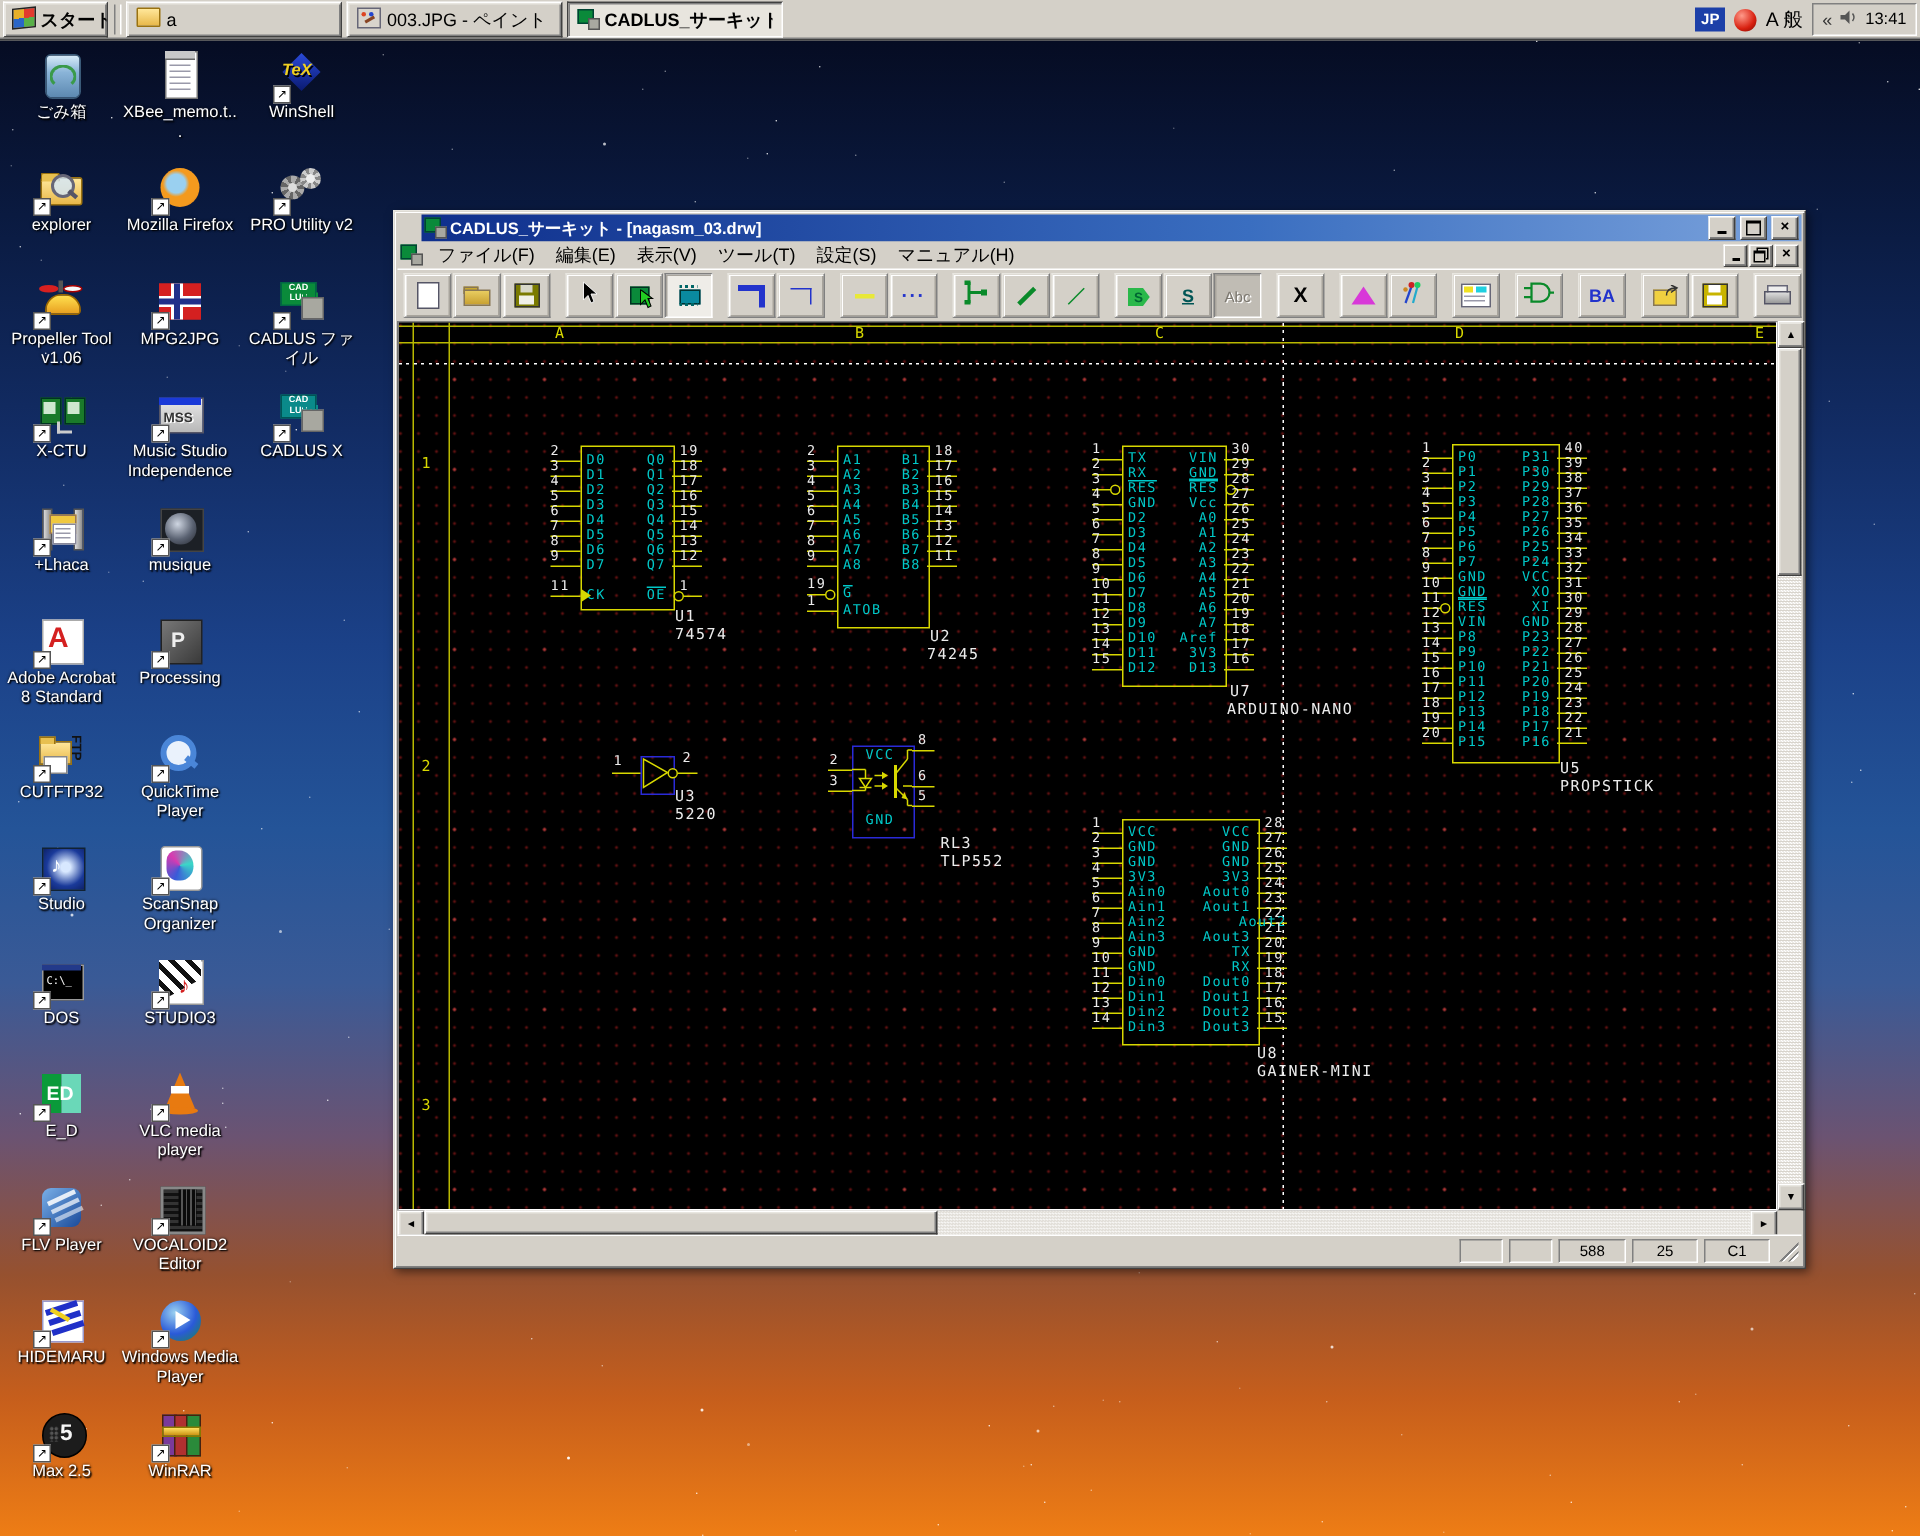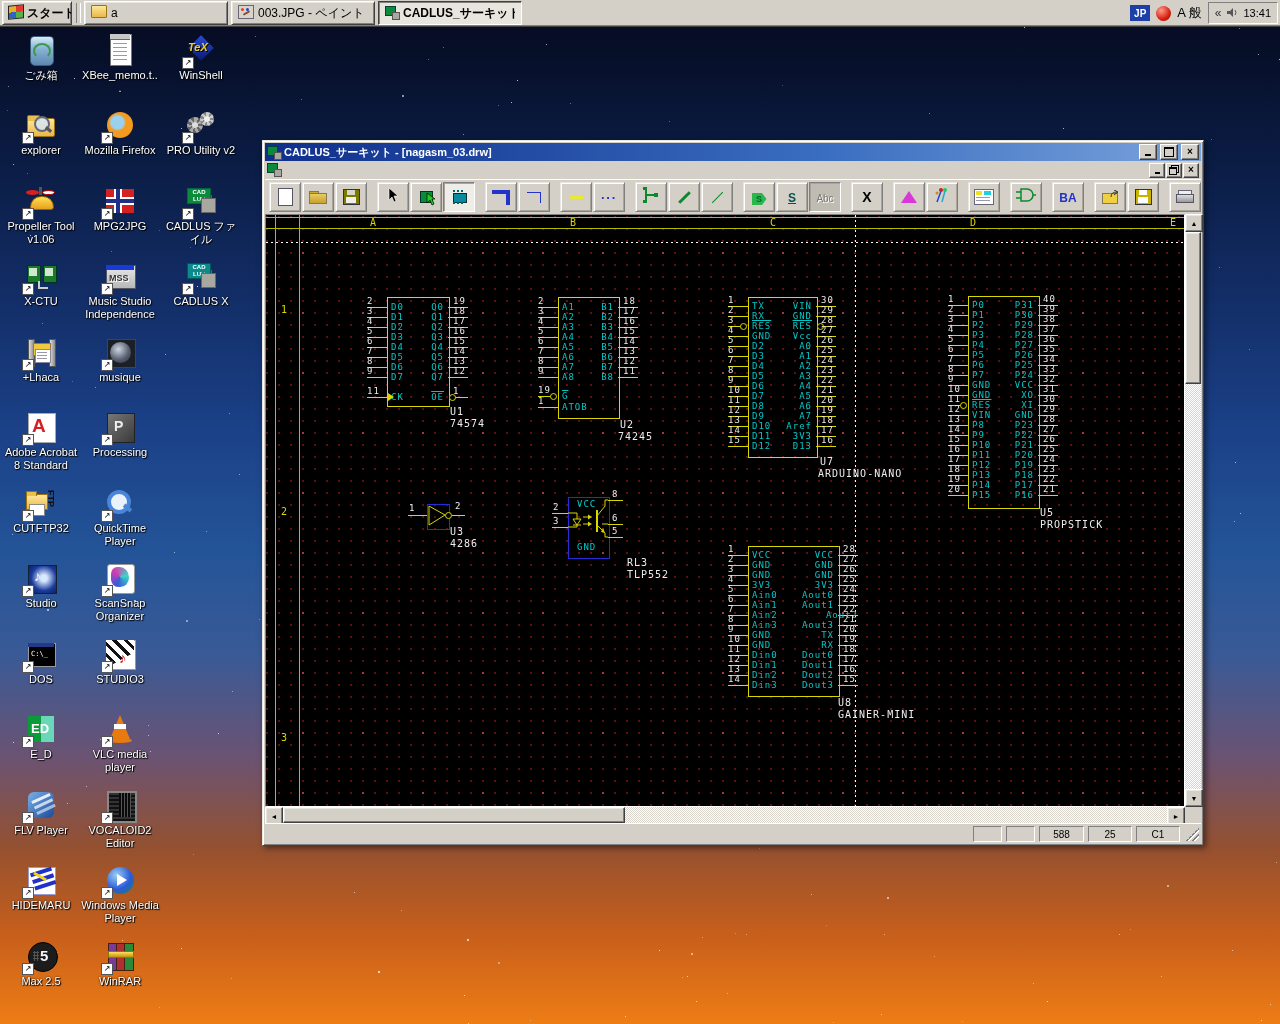--- a/index.html
+++ b/index.html
@@ -35,21 +35,21 @@
   .di-lbl{margin-top:2px;font-size:11px;line-height:1.15;color:#fff;
     text-shadow:1px 1px 1px #000,0 0 2px #000;word-wrap:break-word;}
   .sc-arrow{position:absolute;left:-2px;bottom:-2px;width:10px;height:10px;background:#fff;
     border:1px solid #555;font-size:8px;line-height:10px;color:#000;text-align:center;}
   
   #cad-window{position:absolute;left:262px;top:140px;width:942px;height:706px;background:#d4d0c8;
     border:1px solid;border-color:#e8e6e0 #404040 #404040 #e8e6e0;
     box-shadow:inset 1px 1px 0 #fff,inset -1px -1px 0 #808080,2px 2px 6px rgba(0,0,0,.5);
     padding:2px;box-sizing:border-box;display:flex;flex-direction:column;z-index:10;}
   .titlebar{height:18px;flex:none;display:flex;align-items:center;gap:3px;padding:0 2px;
-    background:linear-gradient(90deg,#0f2f8c,#3a6ec0 60%,#7aa2dc);}
+    background:linear-gradient(90deg,#0f2f8c,#3a6ec0 60%,#7aa2dc);margin-left:16px;}
   .title-text{color:#fff;font-size:11px;font-weight:bold;flex:1;white-space:nowrap;overflow:hidden;}
   .wbtn{width:16px;height:14px;flex:none;background:#d4d0c8;border:1px solid;
     border-color:#fff #404040 #404040 #fff;box-shadow:inset -1px -1px 0 #808080;
     display:flex;align-items:center;justify-content:center;font-size:9px;font-weight:bold;color:#000;}
   .menubar{height:18px;flex:none;display:flex;align-items:center;background:#d4d0c8;font-size:12px;}
   .menu-item{padding:1px 7px;}
   .mdi-btn{width:14px;height:13px;}
   .g-min{display:block;width:6px;height:2px;background:#000;margin-top:6px;}
   .g-max{display:block;width:8px;height:7px;border:1px solid #000;border-top-width:2px;}
   .g-restore{display:block;width:6px;height:5px;border:1px solid #000;border-top-width:2px;box-shadow:2px -2px 0 -1px #d4d0c8,2px -2px 0 0 #000;margin:2px 2px 0 0;}
@@ -629,20 +629,28 @@
         </span>
       <span class="wbtn">
           <span class="g-max"></span>
         </span>
       <span class="wbtn">
           <span class="g-close">×</span>
         </span>
     </div>
     <div class="menubar">
       <span id="mdi-ico" style="margin:0 4px 0 2px;"><span style="display:inline-block;position:relative;width:14px;height:14px;vertical-align:middle;"><span style="position:absolute;left:0;top:0;width:9px;height:8px;background:#0a8a3a;border:1px solid #043;"></span><span style="position:absolute;left:7px;top:6px;width:6px;height:6px;background:#a8a8a0;border:1px solid #555;"></span></span></span>
+      <span id="menu-items" style="display:flex;">
+          <span class="menu-item">ファイル(F)</span>
+          <span class="menu-item">編集(E)</span>
+          <span class="menu-item">表示(V)</span>
+          <span class="menu-item">ツール(T)</span>
+          <span class="menu-item">設定(S)</span>
+          <span class="menu-item">マニュアル(H)</span>
+        </span>
       <span style="margin-left:auto;display:flex;gap:1px;padding-right:2px;">
         <span class="wbtn mdi-btn">
             <span class="g-min" style="margin-top:5px;width:5px;"></span>
           </span>
         <span class="wbtn mdi-btn">
             <span class="g-restore"></span>
           </span>
         <span class="wbtn mdi-btn">
             <span class="g-close">×</span>
           </span>
@@ -946,21 +954,21 @@
               <div class="bluebox" style="left: 161px; top: 289px; width: 21px; height: 24px;"></div>
               <svg style="position:absolute;left:161px;top:289px;" width="23" height="24">
                 <polygon points="2,2 2,21 18,11" fill="none" stroke="#d8d800"></polygon>
               </svg>
               <div class="wire" style="left: 142px; top: 300px; width: 19px;"></div>
               <div class="bub" style="left: 179px; top: 297px;"></div>
               <div class="wire" style="left: 186px; top: 300px; width: 13px;"></div>
               <div class="pnum" style="left: 143px; top: 289px;">1</div>
               <div class="pnum" style="left: 189px; top: 287px;">2</div>
               <div class="reftxt" style="left: 184px; top: 312px;">U3</div>
-              <div class="reftxt" style="left: 184px; top: 324px;">4286</div>
+              <div class="reftxt" style="left: 184px; top: 324px;">5220</div>
             </div>
             <div style="position: absolute; left: 0px; top: 0px;">
               <div class="bluebox" style="left: 302px; top: 282px; width: 40px; height: 60px;"></div>
               <svg style="position:absolute;left:302px;top:282px;" width="40" height="60">
         <line x1="0" y1="16" x2="9" y2="16" stroke="#d8d800"></line>
                 <line x1="0" y1="30" x2="9" y2="30" stroke="#d8d800"></line>
         <line x1="9" y1="16" x2="9" y2="22" stroke="#d8d800"></line>
                 <polygon points="5,22 13,22 9,28" fill="none" stroke="#d8d800"></polygon>
         <line x1="5" y1="28" x2="13" y2="28" stroke="#d8d800"></line>
                 <line x1="9" y1="28" x2="9" y2="30" stroke="#d8d800"></line>

